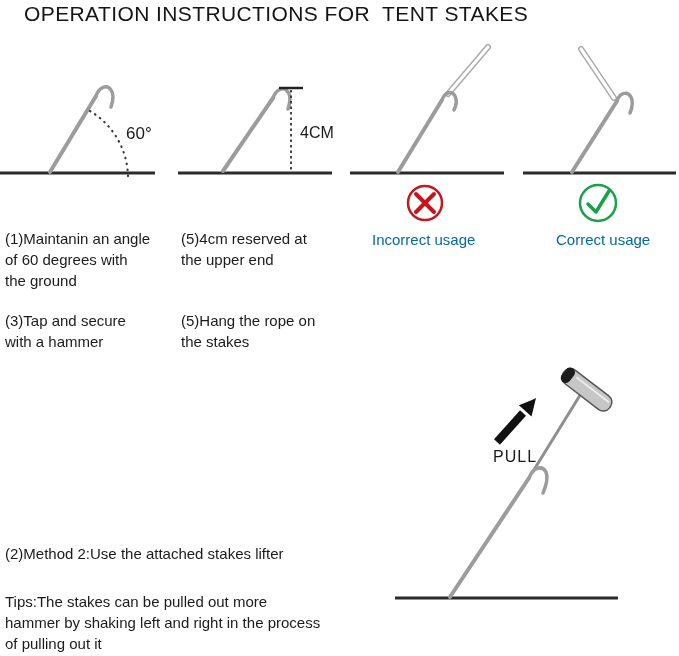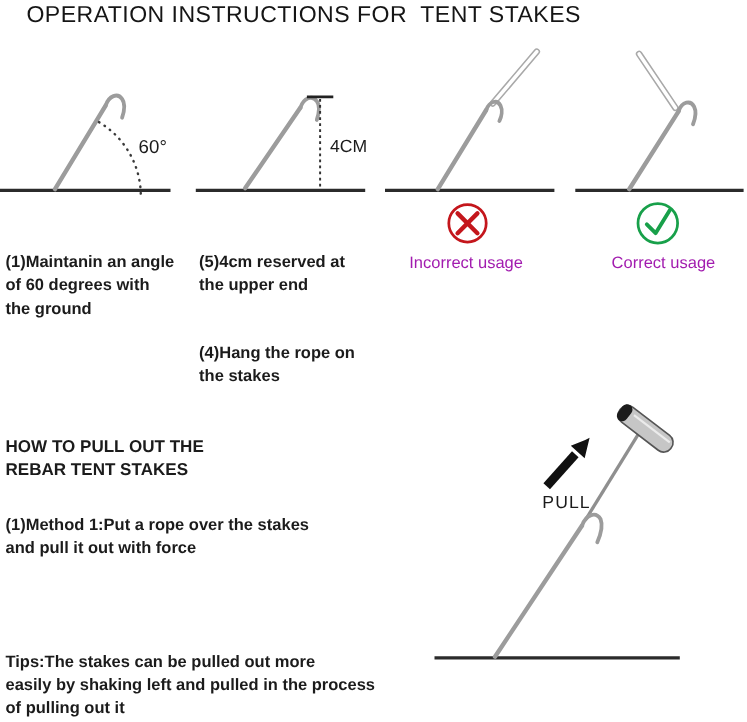--- a/index.html
+++ b/index.html
@@ -5,22 +5,22 @@
   html,body { margin:0; padding:0; background:#ffffff; }
   #canvas {
     position:relative; width:679px; height:656px; background:#ffffff;
     font-family:"Liberation Sans", sans-serif; color:#1b1b1b; overflow:hidden;border-radius:26px;
   }
   .abs { position:absolute; }
   .title {
     left:24px; top:2px; font-size:21px; letter-spacing:0.4px; color:#151515;
     white-space:pre; font-weight:400;
   }
-  .txt { font-size:15px; line-height:21px; white-space:pre-line; color:#1b1b1b;font-weight:bold; }
-  .caption-center { font-size:15px; color:#a21caf; }
+  .txt { font-size:15px; line-height:21px; white-space:pre-line; color:#1b1b1b; }
+  .caption-center { font-size:15px; color:#0369a1; }
   svg { display:block; }
   svg text { font-family:"Liberation Sans", sans-serif; fill:#1b1b1b; }
   .stake { stroke:#9c9c9c; stroke-width:4; stroke-linecap:round; fill:none; }
   .hook  { stroke:#9c9c9c; stroke-width:3.5; stroke-linecap:round; fill:none; }
   .ground { stroke:#2b2b2b; stroke-width:3; }
   .rope-outer { stroke:#a9a9a9; stroke-width:6; stroke-linecap:round; }
   .rope-inner { stroke:#ffffff; stroke-width:3.2; stroke-linecap:round; }
 </style>
 </head>
 <body>
@@ -86,29 +86,28 @@
   </svg>
 
   <div class="abs txt" style="left:5px;top:228px;width:165px">(1)Maintanin an angle
 of 60 degrees with
 the ground</div>
   <div class="abs txt" style="left:181px;top:228px;width:155px">(5)4cm reserved at
 the upper end</div>
   <div class="abs caption-center" style="left:372px;top:231px">Incorrect usage</div>
   <div class="abs caption-center" style="left:556px;top:231px">Correct usage</div>
 
-  <div class="abs txt" style="left:181px;top:310px;width:165px">(4)Hang the rope on
+  <div class="abs txt" style="left:5px;top:310px;width:160px">(3)Tap and secure
+with a hammer</div>
+  <div class="abs txt" style="left:181px;top:310px;width:165px">(5)Hang the rope on
 the stakes</div>
 
-  <div class="abs txt" style="left:5px;top:396px;width:220px;font-size:15.5px">HOW TO PULL OUT THE
-REBAR TENT STAKES</div>
-  <div class="abs txt" style="left:5px;top:467px;width:320px">(1)Method 1:Put a rope over the stakes
-and pull it out with force</div>
+  <div class="abs txt" style="left:5px;top:543px;width:340px">(2)Method 2:Use the attached stakes lifter</div>
   <div class="abs txt" style="left:5px;top:591px;width:350px">Tips:The stakes can be pulled out more
-easily by shaking left and pulled in the process
+hammer by shaking left and right in the process
 of pulling out it</div>
 
   <svg class="abs" style="left:390px;top:360px" width="240" height="250" viewBox="0 0 240 250">
     <line class="ground" x1="5" y1="238" x2="228" y2="238"></line>
     <line x1="142" y1="113" x2="192" y2="32" stroke="#8f8f8f" stroke-width="3"></line>
     <g>
       <line class="stake" x1="60" y1="237" x2="139" y2="118"></line>
       <path class="hook" d="M 139 118 C 143 107 152 105 156 112 C 158 117 156 126 153 133"></path>
     </g>
     <g transform="rotate(37.5 196 31)">

